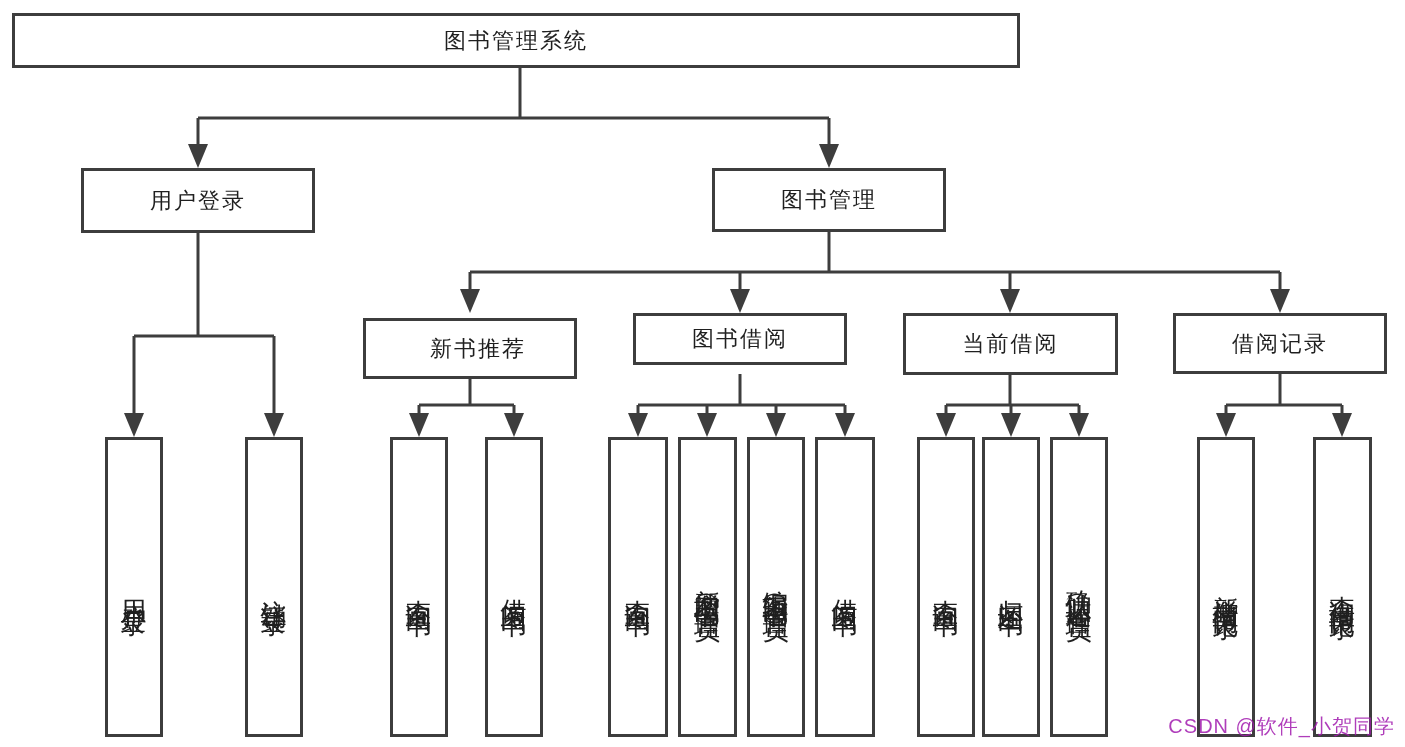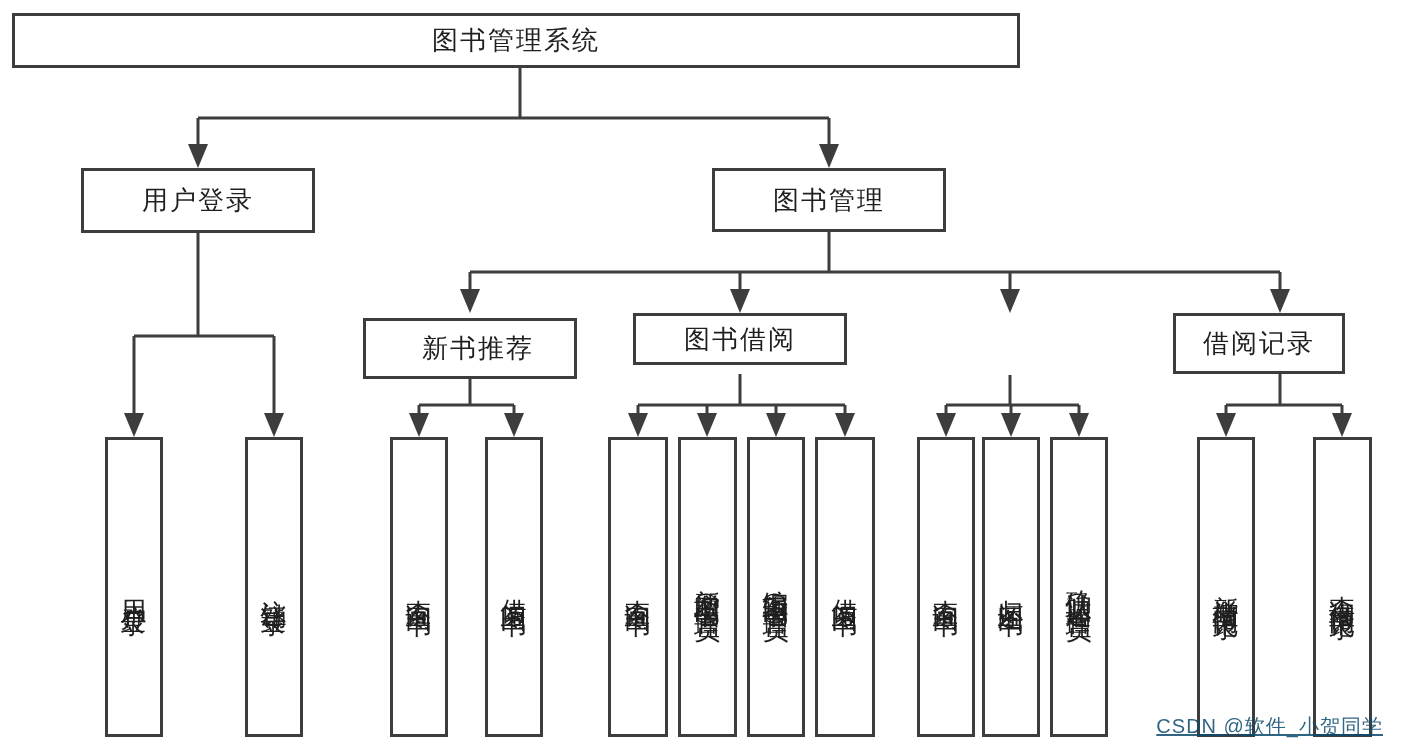--- a/index.html
+++ b/index.html
@@ -25,69 +25,68 @@
     position: absolute;
     border: 3px solid #3d3d3d;
     background: #ffffff;
     display: flex;
     align-items: center;
     justify-content: center;
     color: #1f1f1f;
   }
 
   .hnode span {
-    font-size: 26px;
+    font-size: 22px;
     letter-spacing: 2px;
     white-space: nowrap;
   }
 
   .vnode span {
     writing-mode: vertical-rl;
     text-orientation: mixed;
     font-size: 26px;
     line-height: 1;
     letter-spacing: 4px;
     white-space: nowrap;
   }
 
   
   .n-root            { left: 12px;   top: 13px;  width: 1008px; height: 55px; }
   .n-user-login      { left: 81px;   top: 168px; width: 234px;  height: 65px; }
   .n-book-mgmt       { left: 712px;  top: 168px; width: 234px;  height: 64px; }
   .n-new-book-rec    { left: 363px;  top: 318px; width: 214px;  height: 61px; padding-left: 16px; }
   .n-book-borrow     { left: 633px;  top: 313px; width: 214px;  height: 52px; }
   .n-current-borrow  { left: 903px;  top: 313px; width: 215px;  height: 62px; }
-  .n-borrow-records  { left: 1173px; top: 313px; width: 172px;  height: 61px; }
+  .n-borrow-records  { left: 1173px; top: 313px; width: 214px;  height: 61px; }
 
   .leaf { top: 437px; height: 300px; }
   .n-leaf-user-login      { left: 105px;  width: 58px; }
   .n-leaf-logout          { left: 245px;  width: 58px; }
   .n-leaf-query-books-1   { left: 390px;  width: 58px; }
   .n-leaf-borrow-books-1  { left: 485px;  width: 58px; }
   .n-leaf-query-books-2   { left: 608px;  width: 60px; }
   .n-leaf-add-books       { left: 678px;  width: 59px; }
   .n-leaf-edit-books      { left: 747px;  width: 58px; }
   .n-leaf-borrow-books-2  { left: 815px;  width: 60px; }
   .n-leaf-query-books-3   { left: 917px;  width: 58px; }
   .n-leaf-return-books    { left: 982px;  width: 58px; }
   .n-leaf-confirm-return  { left: 1050px; width: 58px; }
   .n-leaf-add-record      { left: 1197px; width: 58px; }
   .n-leaf-query-record    { left: 1313px; width: 59px; }
 
   .watermark {
     position: absolute;
-    right: 22px;
+    right: 10px;
     top: 713px;
     font-size: 20px;
     letter-spacing: 1px;
-    color: #0c4a6e;
+    color: #a21caf;
     opacity: 0.85;
     z-index: 5;
     white-space: nowrap;
-    text-decoration: underline;
   }
 </style>
 </head>
 <body>
 
 <div class="canvas">
 
   <svg class="wires" width="1405" height="747" viewBox="0 0 1405 747" xmlns="http://www.w3.org/2000/svg">
     <g stroke="#3d3d3d" stroke-width="3" fill="none">
 
@@ -162,20 +161,23 @@
   <div class="node hnode n-book-mgmt">
     <span>图书管理</span>
   </div>
 
   <div class="node hnode n-new-book-rec">
     <span>新书推荐</span>
   </div>
   <div class="node hnode n-book-borrow">
     <span>图书借阅</span>
   </div>
+  <div class="node hnode n-current-borrow">
+    <span>当前借阅</span>
+  </div>
   <div class="node hnode n-borrow-records">
     <span>借阅记录</span>
   </div>
 
   <div class="node vnode leaf n-leaf-user-login">
     <span>用户登录</span>
   </div>
   <div class="node vnode leaf n-leaf-logout">
     <span>注销登录</span>
   </div>

